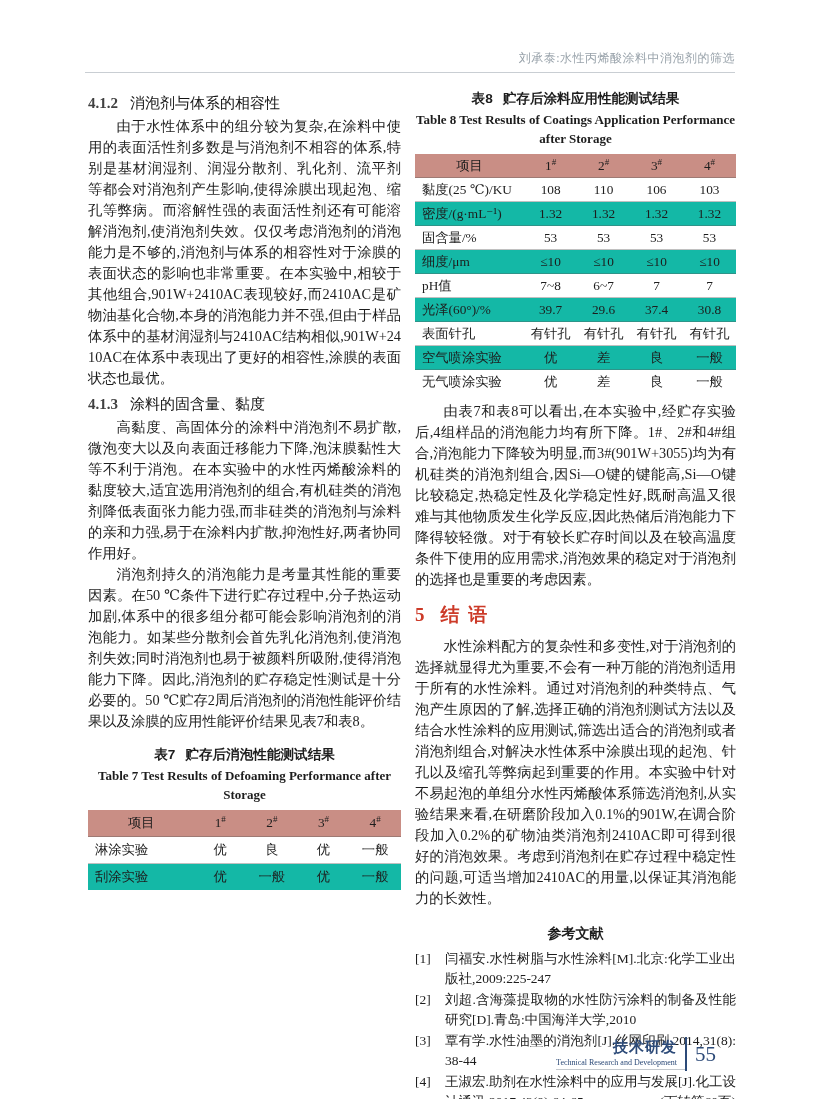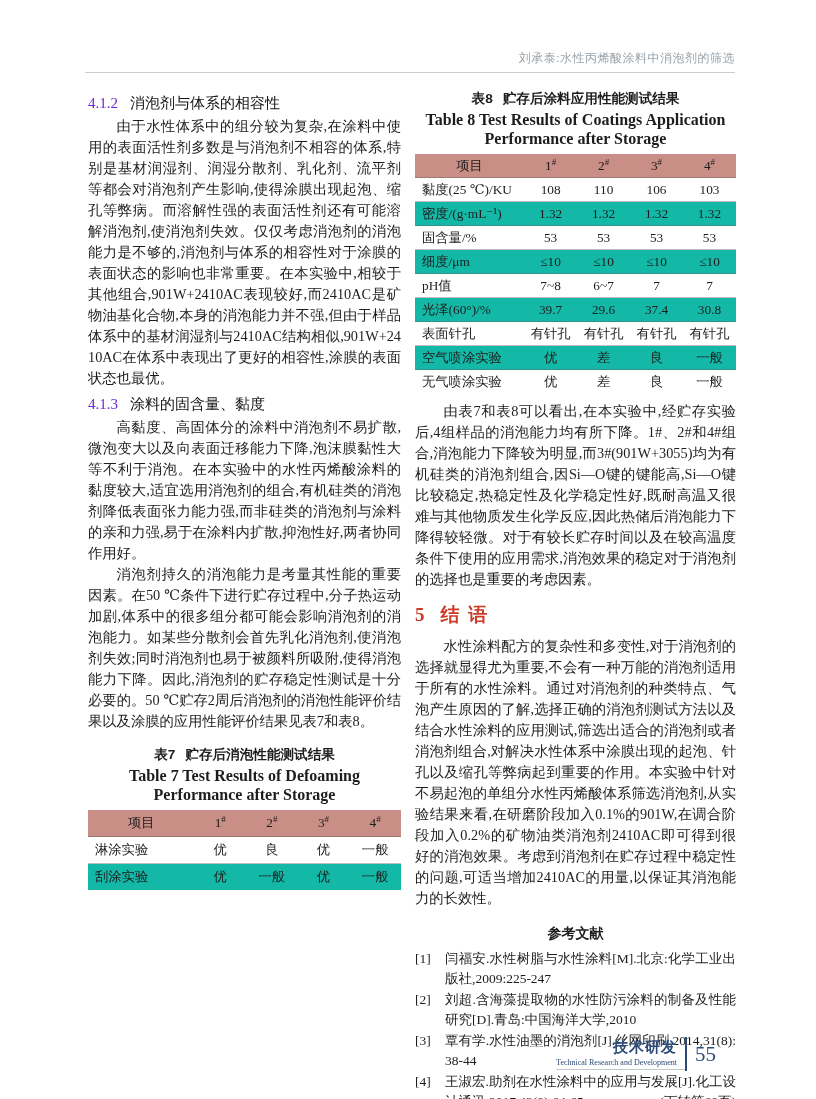--- a/index.html
+++ b/index.html
@@ -22,35 +22,35 @@
   .col-left  { left:88px;  width:313px; }
   .col-right { left:415px; width:321px; }
 
   p.body {
     margin:0; font-size:14.3px; line-height:21px; text-align:justify;
     text-justify:inter-ideograph; word-break:break-all;
   }
   .indent { text-indent:2em; }
 
   .subhead { margin:5px 0 3px 0; font-size:15px; line-height:20px; }
-  .subhead .num { color:#6d28d9; font-weight:normal; margin-right:12px; }
+  .subhead .num { color:#404040; font-weight:bold; margin-right:12px; }
   .subhead .ttl { color:#141414; }
   .subhead-red { margin:5px 0 3px 0; font-size:15px; line-height:20px; color:#a23b2f; font-weight:bold; }
   .subhead-red .num { margin-right:10px; }
 
   .h5-head { margin:12px 0 8px 0; font-size:19px; font-weight:bold; color:#cc3a28; letter-spacing:2px; }
   .h5-head .num { margin-right:14px; }
 
   .cap-cn {
     margin:14px 0 2px 0; text-align:center; font-weight:bold; font-size:13.6px;
     font-family:"Liberation Sans","DejaVu Sans",sans-serif;
   }
   .cap-cn .cap-no { margin-right:10px; }
   .cap-en {
-    margin:0 0 6px 0; text-align:center; font-weight:bold; font-size:16px; line-height:19px;
+    margin:0 0 6px 0; text-align:center; font-weight:bold; font-size:13px; line-height:19px;
     font-family:"Liberation Serif","DejaVu Serif",serif;
   }
 
   table.paper { width:100%; border-collapse:collapse; font-size:13.3px; }
   table.paper th, table.paper td { font-weight:normal; text-align:center; padding:4px 2px; }
   table.t8 th, table.t8 td { padding:2.5px 2px; }
   table.paper thead tr { background:#c98e85; }
   table.paper tbody tr { border-top:1px solid rgba(90,90,90,.38); }
   table.paper tr.stripe { background:#14b8a6; }
   table.paper td.lbl { text-align:left; padding-left:7px; }

